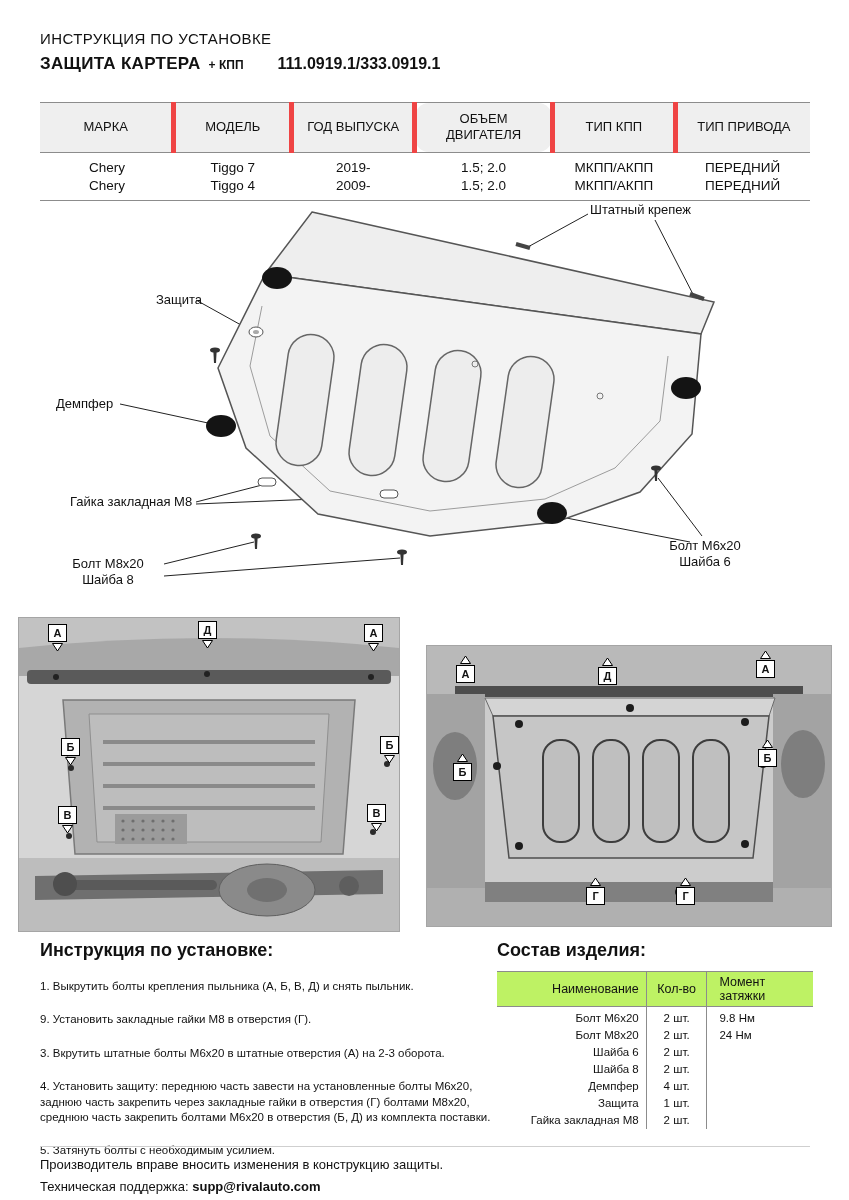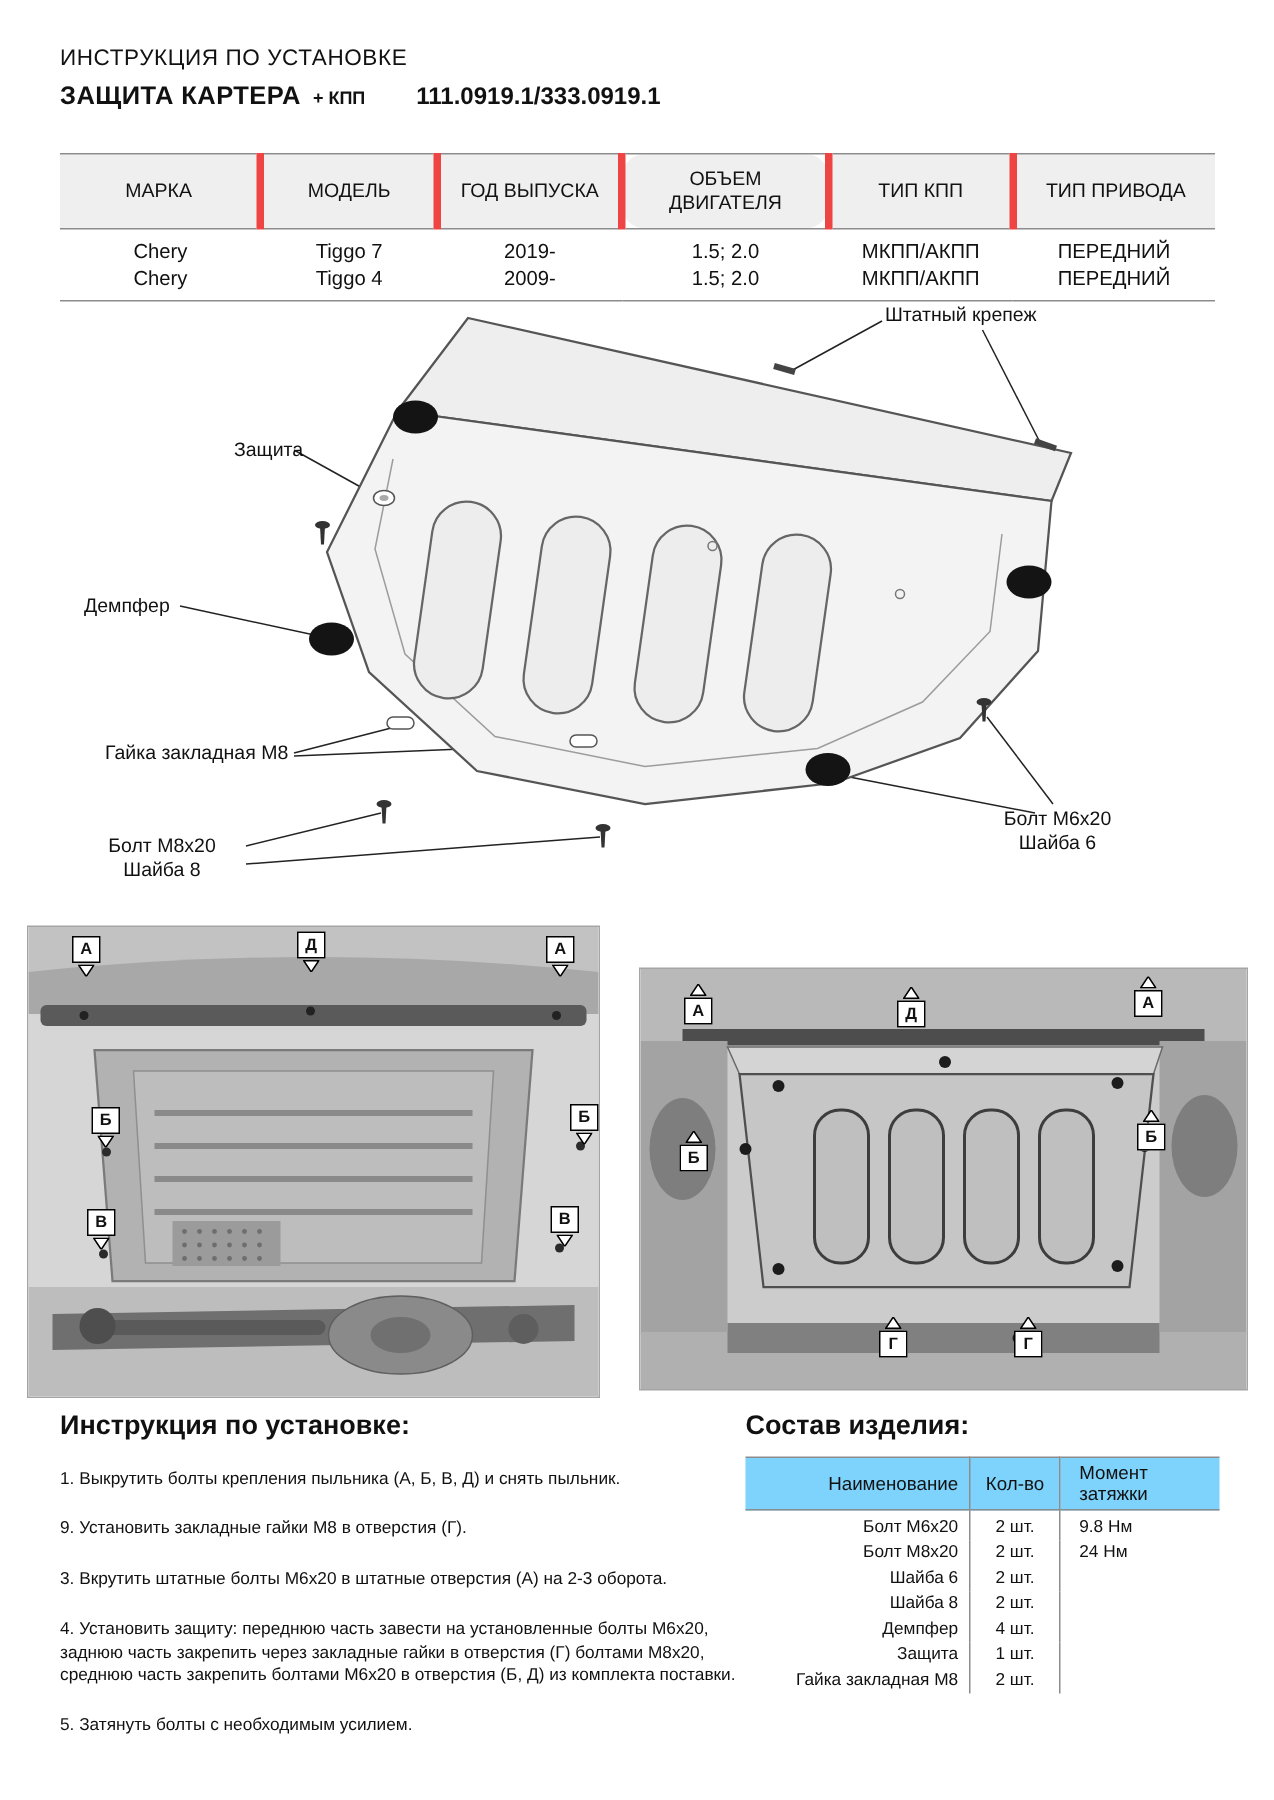--- a/index.html
+++ b/index.html
@@ -42,21 +42,21 @@
   .marker-arrow{display:block;line-height:0;}
 
   
   .instructions{position:absolute;left:40px;top:940px;width:452px;}
   .section-title{font-size:18px;font-weight:bold;margin-bottom:10px;}
   .step{font-size:11.5px;line-height:1.34;margin-bottom:2px;margin-top:18px;}
 
   
   .parts{position:absolute;left:497px;top:940px;width:316px;}
   .parts-table{border-collapse:collapse;margin-top:2px;width:316px;}
-  .parts-table th{background:#7dd3fc;font-weight:normal;font-size:12.5px;padding:3px 4px;
+  .parts-table th{background:#bef264;font-weight:normal;font-size:12.5px;padding:3px 4px;
       border-top:1px solid #8c8c8c;border-bottom:1px solid #8c8c8c;}
   .parts-table td{font-size:11.5px;padding:1px 4px;line-height:15px;}
   .parts-table th:nth-child(1),.parts-table td:nth-child(1){width:150px;text-align:right;
       border-right:1px solid #8c8c8c;padding-right:7px;}
   .parts-table th:nth-child(2),.parts-table td:nth-child(2){width:58px;text-align:center;
       border-right:1px solid #8c8c8c;}
   .parts-table th:nth-child(3),.parts-table td:nth-child(3){width:100px;text-align:left;padding-left:12px;}
   .parts-table tbody tr:first-child td{padding-top:4px;}
 
   
@@ -444,14 +444,21 @@
         </tr>
         <tr>
           <td>Гайка закладная М8</td>
           <td>2 шт.</td>
           <td></td>
         </tr>
       </tbody>
     </table>
   </div>
 
+  <div class="footer">
+    <div class="footer-note">Производитель вправе вносить изменения в конструкцию защиты.</div>
+    <div class="footer-support">
+      <span>Техническая поддержка:</span>
+      <span class="email">supp@rivalauto.com</span>
+    </div>
+  </div>
 
 </div>
 
 </body></html>

